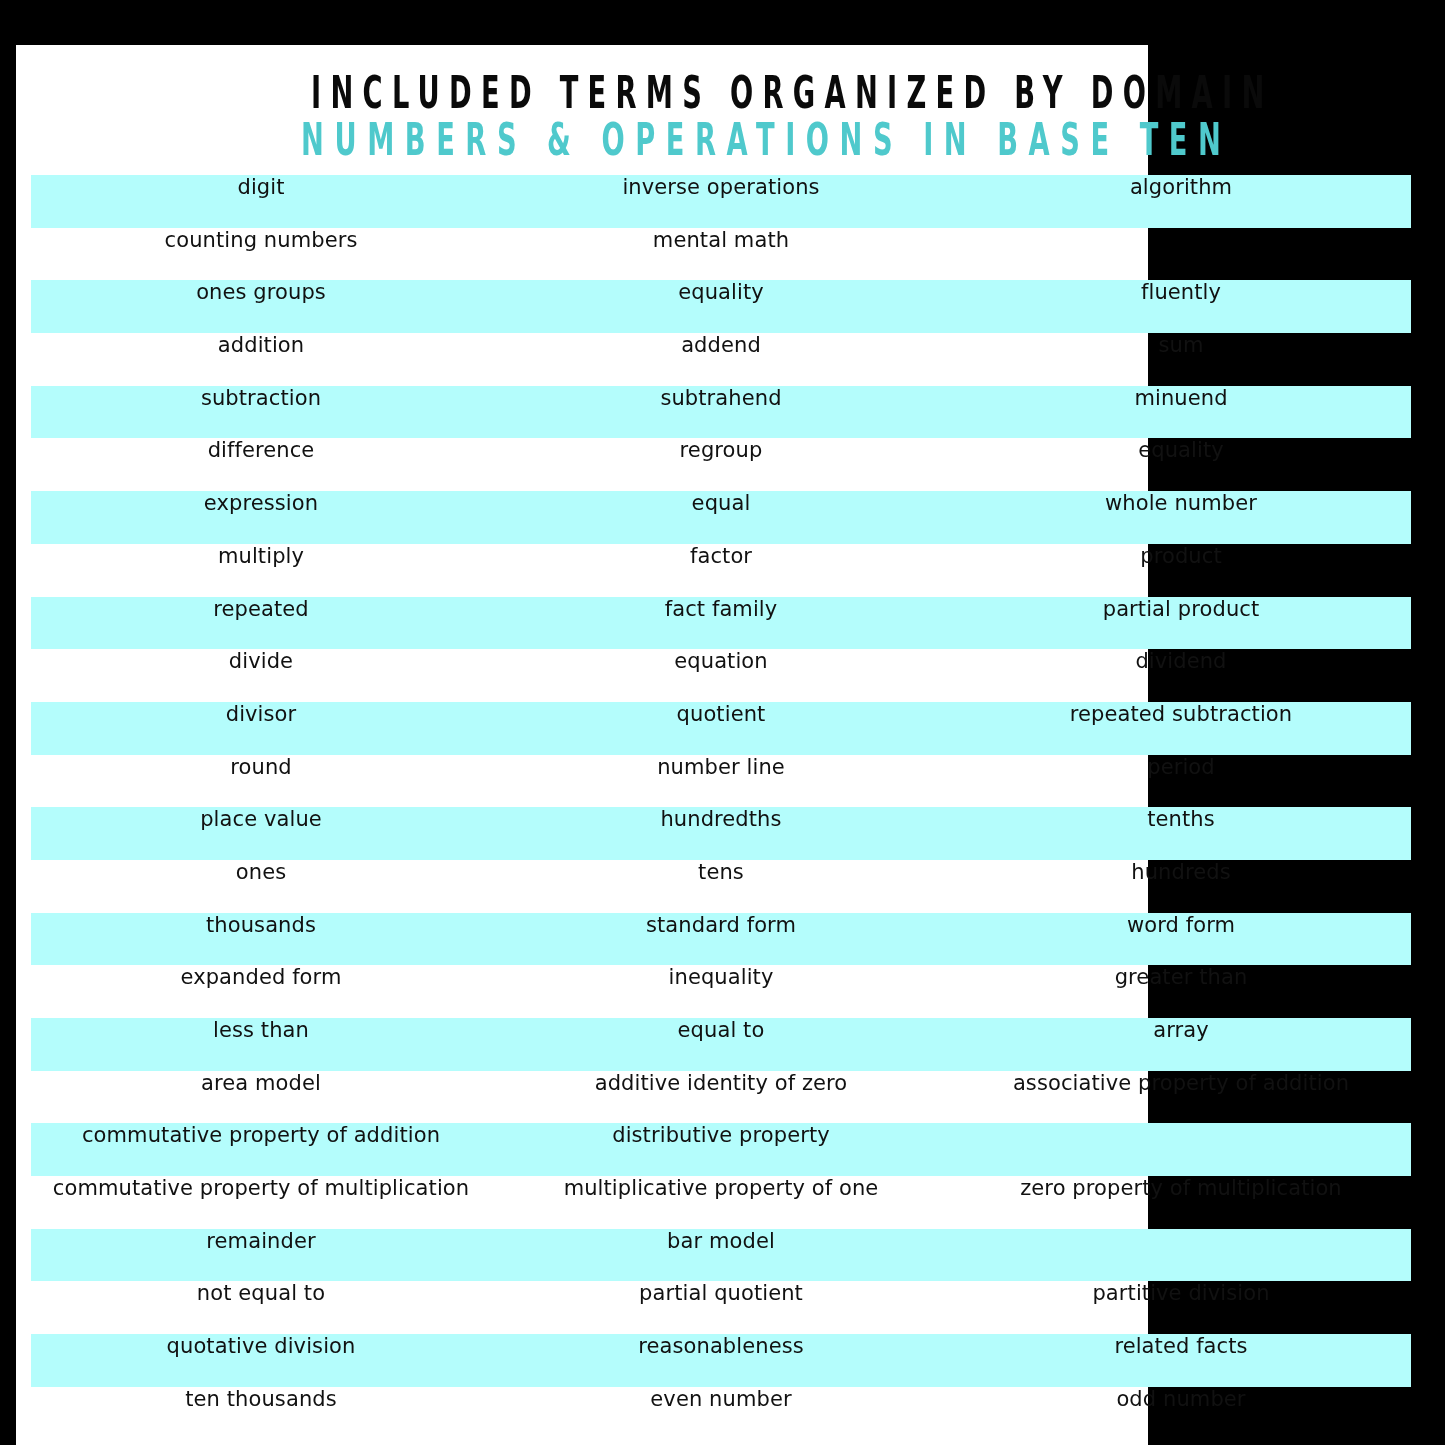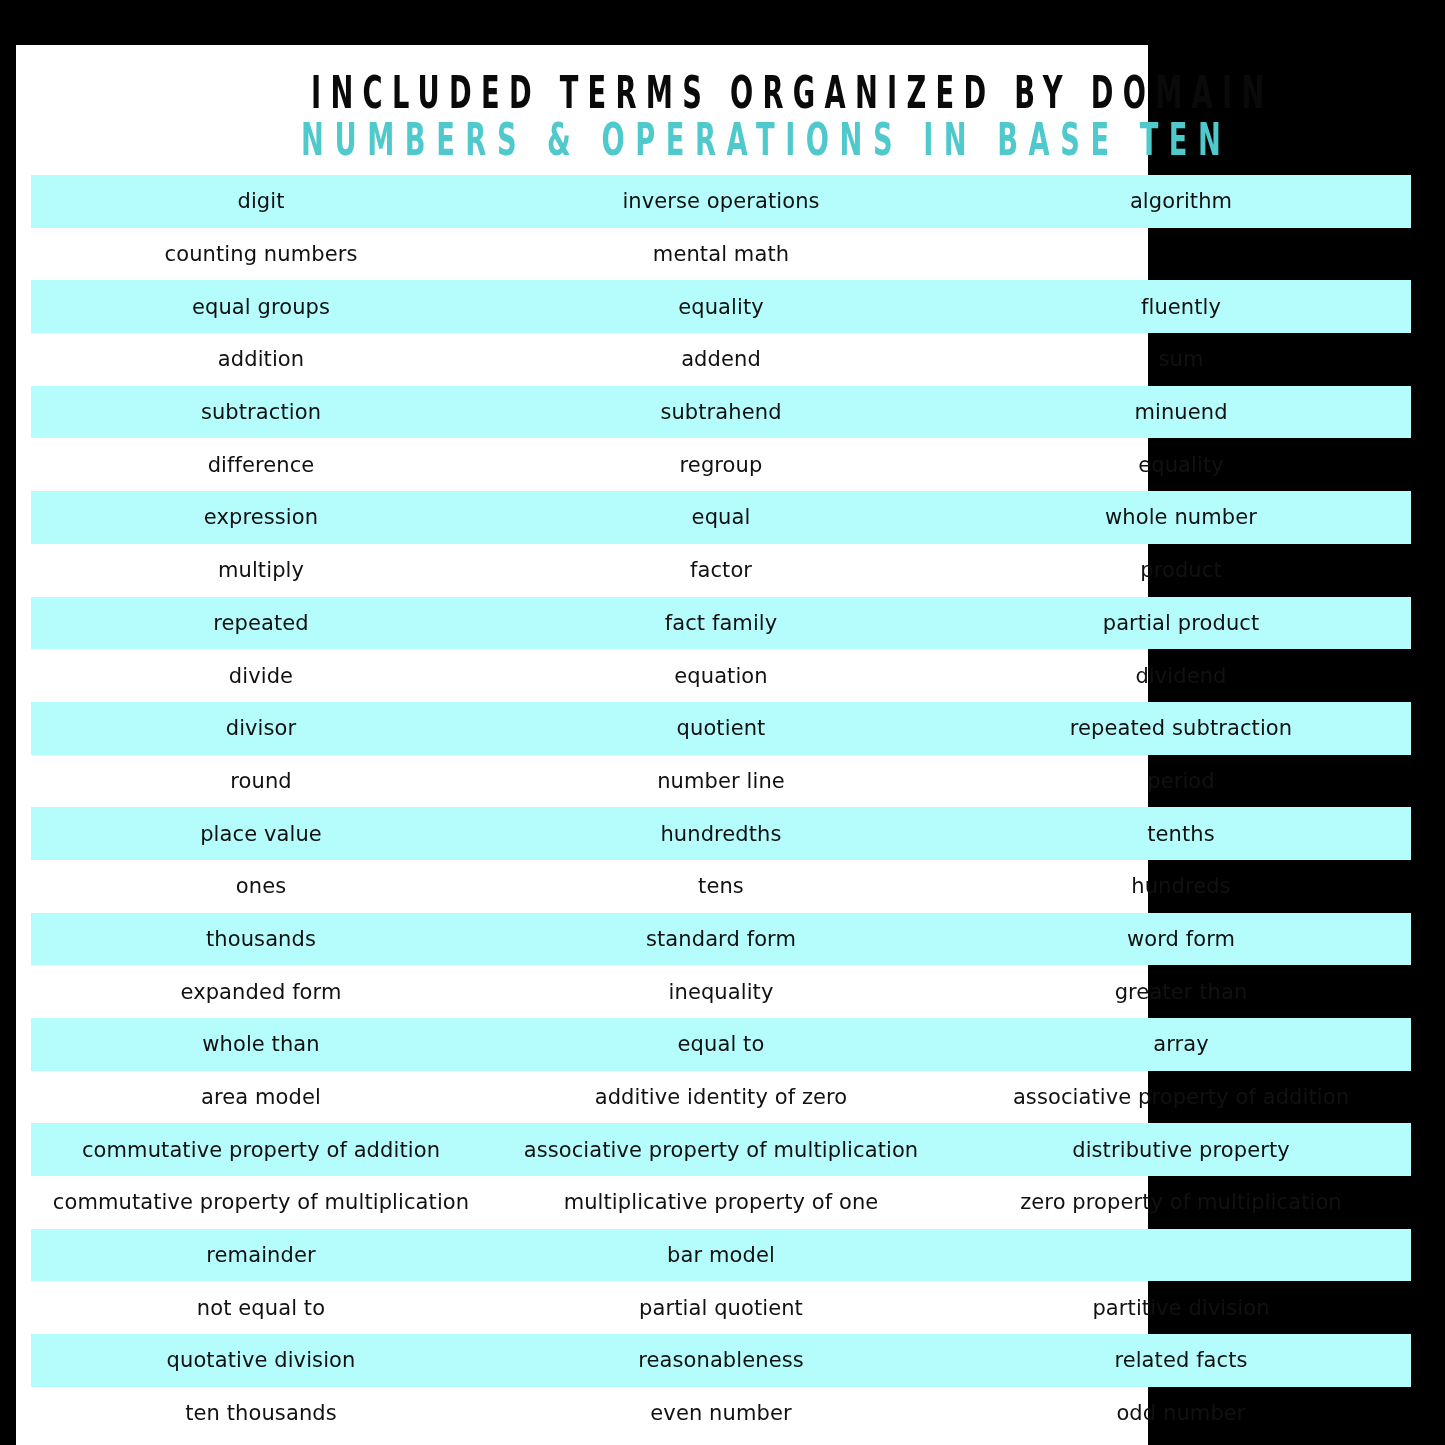--- a/index.html
+++ b/index.html
@@ -57,21 +57,21 @@
     }
     .terms-table {
       position: absolute;
       left: 15px;
       top: 130px;
       width: 1380px;
     }
     .row {
       display: flex;
       height: 52.7px;
-      align-items: center;
+      align-items: flex-start;
     }
     .row.striped {
       background: #b4fdfc;
     }
     .cell {
       width: 460px;
       text-align: center;
       font-family: "DejaVu Sans", sans-serif;
       font-size: 21px;
       color: #111111;
@@ -96,21 +96,21 @@
     <div class="row striped">
       <div class="cell">digit</div>
       <div class="cell">inverse operations</div>
       <div class="cell">algorithm</div>
     </div>
     <div class="row">
       <div class="cell">counting numbers</div>
       <div class="cell">mental math</div>
     </div>
     <div class="row striped">
-      <div class="cell">equal groups</div>
+      <div class="cell">ones groups</div>
       <div class="cell">equality</div>
       <div class="cell">fluently</div>
     </div>
     <div class="row">
       <div class="cell">addition</div>
       <div class="cell">addend</div>
       <div class="cell">sum</div>
     </div>
     <div class="row striped">
       <div class="cell">subtraction</div>
@@ -166,32 +166,31 @@
       <div class="cell">thousands</div>
       <div class="cell">standard form</div>
       <div class="cell">word form</div>
     </div>
     <div class="row">
       <div class="cell">expanded form</div>
       <div class="cell">inequality</div>
       <div class="cell">greater than</div>
     </div>
     <div class="row striped">
-      <div class="cell">whole than</div>
+      <div class="cell">less than</div>
       <div class="cell">equal to</div>
       <div class="cell">array</div>
     </div>
     <div class="row">
       <div class="cell">area model</div>
       <div class="cell">additive identity of zero</div>
       <div class="cell">associative property of addition</div>
     </div>
     <div class="row striped">
       <div class="cell">commutative property of addition</div>
-      <div class="cell">associative property of multiplication</div>
       <div class="cell">distributive property</div>
     </div>
     <div class="row">
       <div class="cell">commutative property of multiplication</div>
       <div class="cell">multiplicative property of one</div>
       <div class="cell">zero property of multiplication</div>
     </div>
     <div class="row striped">
       <div class="cell">remainder</div>
       <div class="cell">bar model</div>

